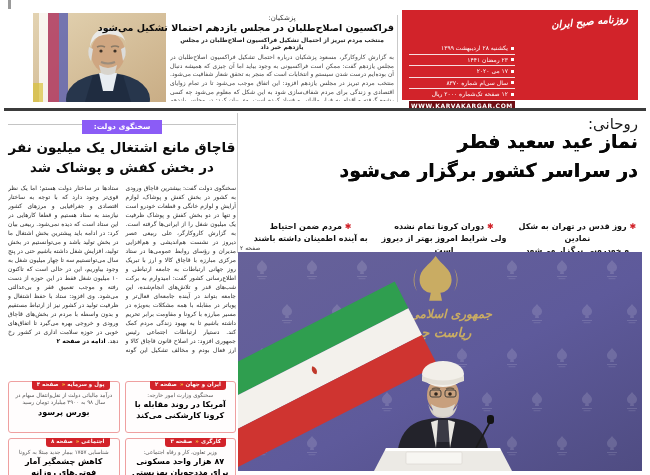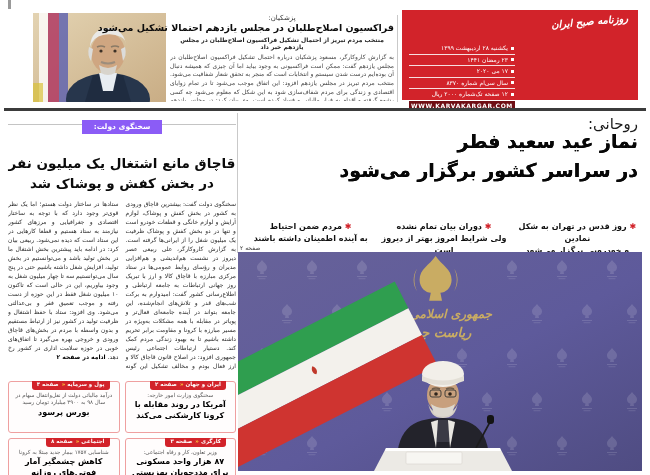--- a/index.html
+++ b/index.html
@@ -20,21 +20,21 @@
   .topstory .sub{font-size:6px; font-weight:bold; color:#222; margin-bottom:3px;}
   .topstory .body{font-size:6px; color:#444; text-align:justify; line-height:1.45; height:48px; overflow:hidden;}
   .vline{width:1px; background:#c9c9c9;}
   
   .thickrule{left:4px; right:4px; top:108px; height:3px; background:#3b3b3b;}
   
   .leftcol{left:8px; top:114px; width:228px;}
   .lc-lineband{position:absolute; top:10px; left:0; right:0; height:1px; background:#c4c4c4;}
   .redlabel{position:relative; display:inline-block; background:#8b5cf6; color:#fff; font-size:7.5px; font-weight:bold; padding:2px 12px 3px;text-align:right;}
   .lc-head{text-align:center;}
-  .gov-hl{font-size:13.5px; font-weight:bold; color:#0b0b0b; line-height:1.45; text-align:center; margin-top:20px;}
+  .gov-hl{font-size:13.5px; font-weight:bold; color:#0b0b0b; line-height:1.45; text-align:center; margin-top:4px;}
   .gov-body{margin-top:6px; height:188px; column-count:2; column-gap:7px; font-size:6px; line-height:1.5; text-align:justify; color:#2b2b2b; overflow:hidden;}
   .gov-more{font-weight:bold; color:#000;}
   
   .boxgrid{left:8px; top:381px; width:228px; display:grid; grid-template-columns:1fr 1fr; gap:5px;}
   .newsbox{position:relative; border:1px solid #efa0a0; border-radius:3px; background:#fffdfd; height:40px; padding-top:10px; text-align:center;}
   .tab{position:absolute; top:-1px; right:9px; background:#d2232a; color:#fff; font-size:5.5px; font-weight:bold; border-radius:0 0 3px 3px; padding:1px 5px 2px; display:flex; gap:3px; align-items:center; line-height:1;}
   .tab .chev{color:#ffd23a; font-weight:bold; letter-spacing:-1px;}
   .newsbox .kick{font-size:5.5px; color:#555; line-height:1.35; padding:0 4px;}
   .newsbox .bhl{font-size:8px; font-weight:bold; color:#000; line-height:1.3; padding:0 3px; margin-top:1px;}
   
@@ -182,21 +182,21 @@
   <div>نماز عید سعید فطر</div>
   <div>در سراسر کشور برگزار می‌شود</div>
 </div>
 
 <div class="abs bulletrow">
   <div class="bullet">
     <div><span class="star">✱</span> <span>روز قدس در تهران به شکل نمادین</span></div>
     <div>و خودرویی برگزار می‌شود</div>
   </div>
   <div class="bullet">
-    <div><span class="star">✱</span> <span>دوران بیان تمام نشده</span></div>
+    <div><span class="star">✱</span> <span>دوران کرونا تمام نشده</span></div>
     <div>ولی شرایط امروز بهتر از دیروز است</div>
   </div>
   <div class="bullet">
     <div><span class="star">✱</span> <span>مردم ضمن احتیاط</span></div>
     <div>به آینده اطمینان داشته باشند</div>
   </div>
 </div>
 
 <div class="abs pageref">صفحه ۲</div>
 

